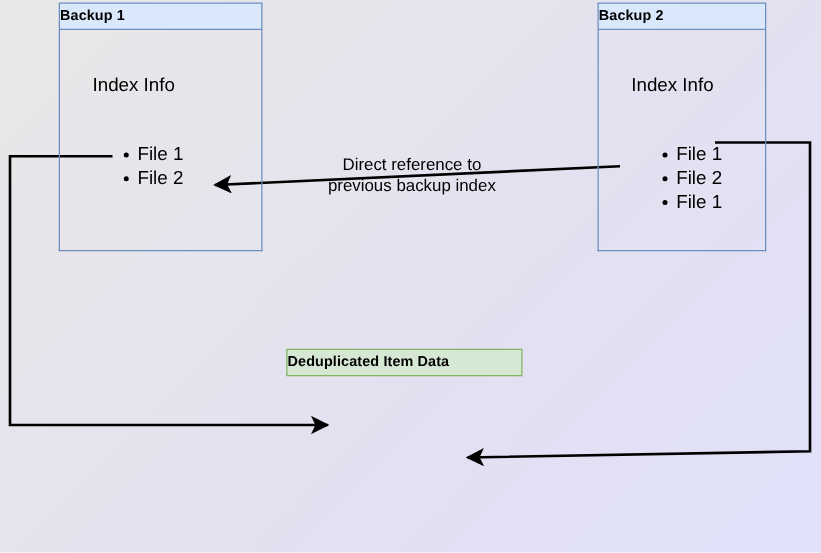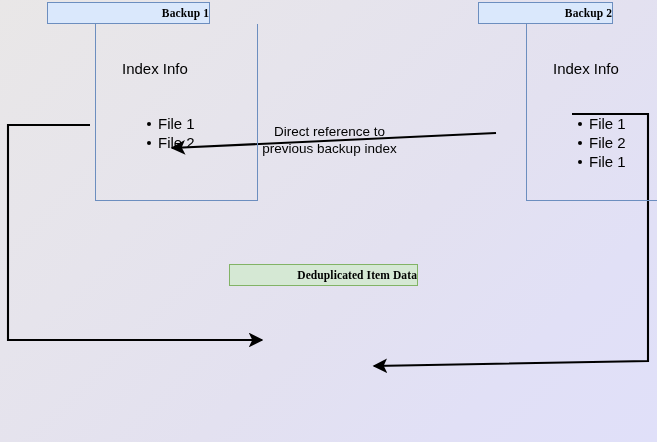--- a/index.html
+++ b/index.html
@@ -34,32 +34,30 @@
   .dbox {
     position: absolute;
     box-sizing: border-box;
     z-index: 2;
   }
   .dbox .dbox-header {
     box-sizing: border-box;
     width: 100%;
     height: 22px;
     line-height: 20px;
-    text-align: right;
+    text-align: left;
     font-size: 11.5px;
     font-weight: bold;
     color: #000000;
     letter-spacing: 0.1px;
-    font-family: Liberation Serif, serif;
   }
   .dbox .dbox-body {
     box-sizing: border-box;
     width: 100%;
     position: relative;
-    margin-left: 48px;
   }
 
   
   .box-blue .dbox-header {
     background: #dae8fc;
     border: 1px solid #6c8ebf;
   }
   .box-blue .dbox-body {
     background: transparent;
     border: 1px solid #6c8ebf;
@@ -158,21 +156,21 @@
     <div class="dbox-body" style="height:177px;">
       <div class="index-title" style="left:26px; top:36px;">Index Info</div>
       <ul class="file-list" style="left:44px; top:90px;">
         <li>File 1</li>
         <li>File 2</li>
         <li>File 1</li>
       </ul>
     </div>
   </div>
 
-  <div class="dbox box-green" style="left:229px; top:264px; width:189px; height:158px;">
+  <div class="dbox box-green" style="left:229px; top:279px; width:189px; height:158px;">
     <div class="dbox-header">Deduplicated Item Data</div>
   </div>
 
   <div class="caption" style="left:247px; top:123px; width:165px;">
     <span class="cap-line">Direct reference to</span>
     <span class="cap-line">previous backup index</span>
   </div>
 
 </div>
 

